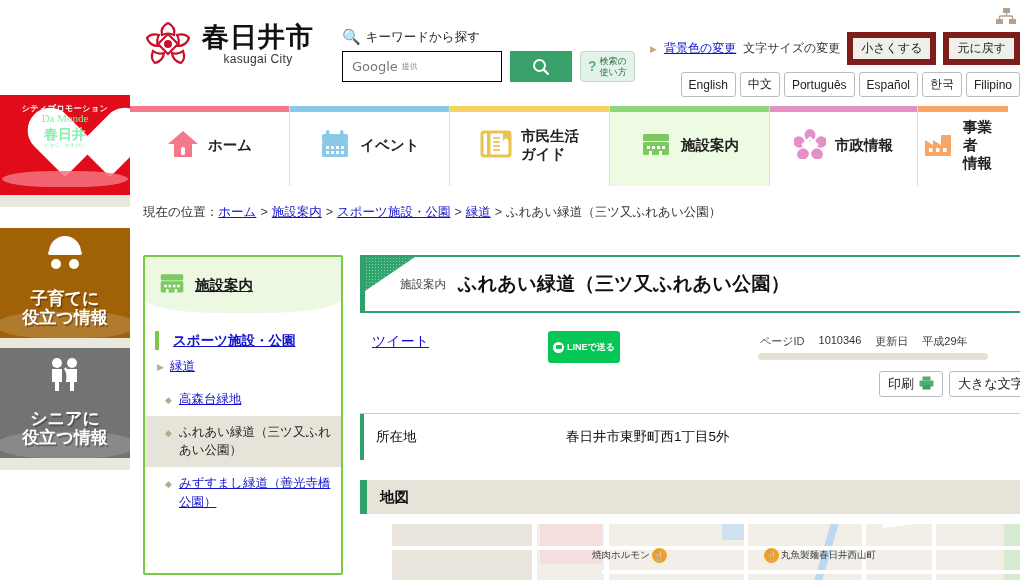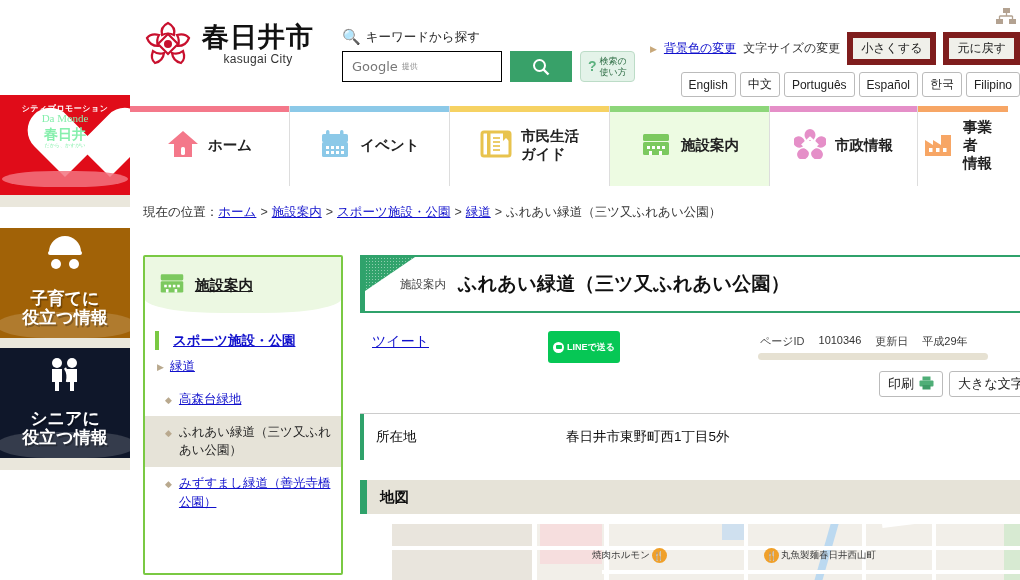--- a/index.html
+++ b/index.html
@@ -55,21 +55,21 @@
     position: absolute; bottom: 8px; left: 2px; width: 126px; height: 16px;
     background: #f2737f; border-radius: 50%/60%; opacity: .85;
   }
 
   .banner-kosodate {
     position: absolute; top: 228px; height: 110px;
     background: #a16207;
   }
   .banner-senior {
     position: absolute; top: 348px; height: 110px;
-    background: #0f172a;
+    background: #737373;
   }
   .banner-label {
     position: absolute; bottom: 10px; width: 100%; text-align: center;
     font-size: 17px; font-weight: bold; color: #fff; line-height: 1.15;
     text-shadow: 1.5px 1.5px 0 rgba(0,0,0,.28);
   }
   .banner-icon {
     position: absolute; top: 8px; left: 0; width: 100%; text-align: center;
     color: #fff;
   }

